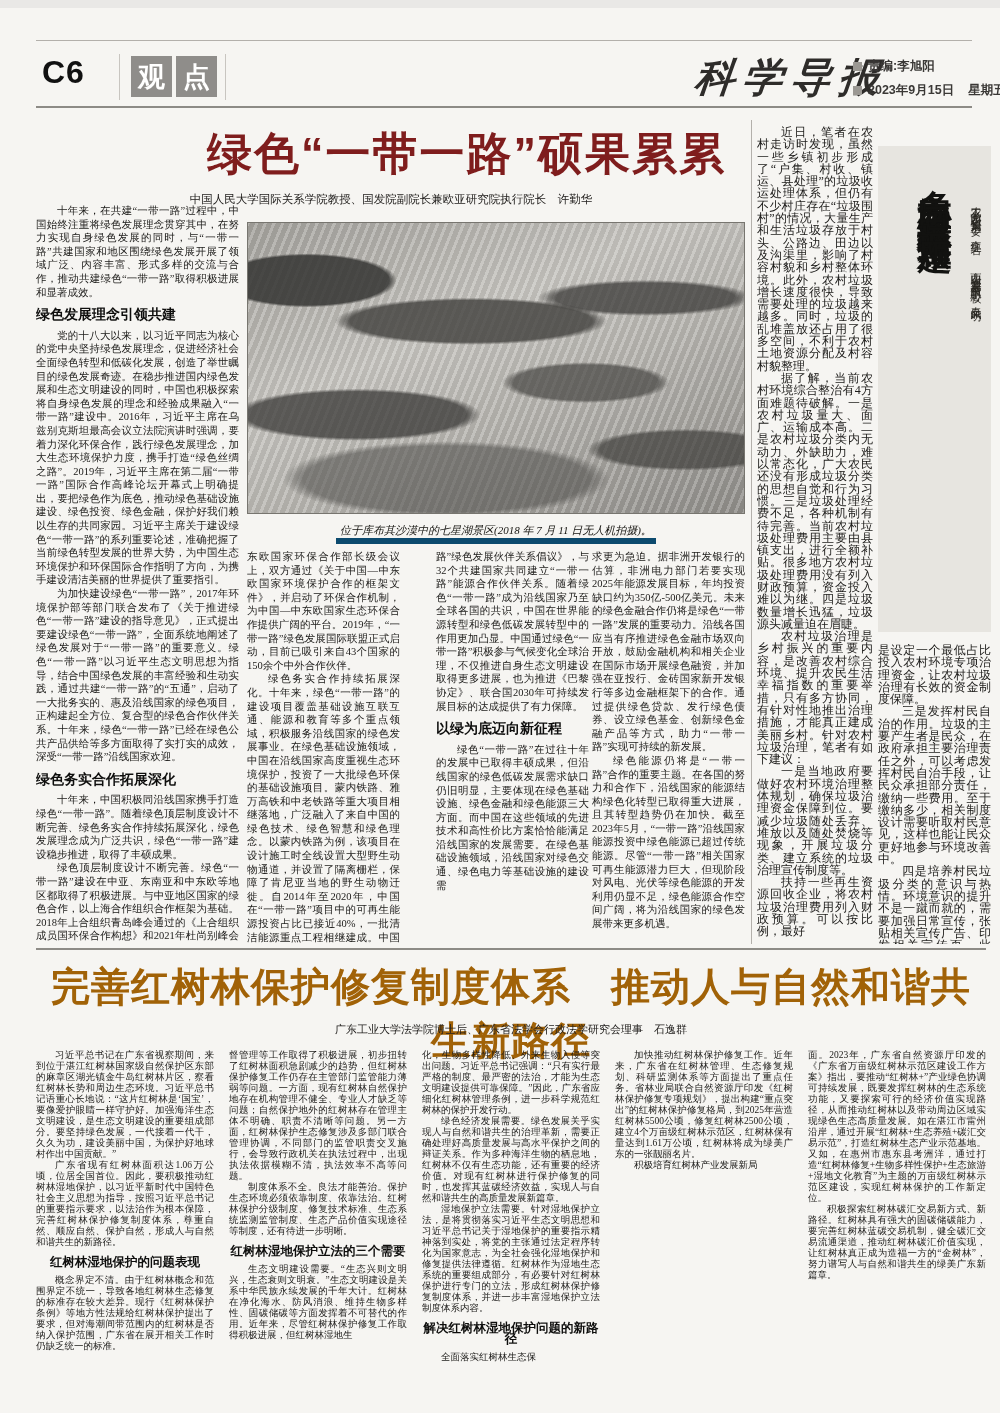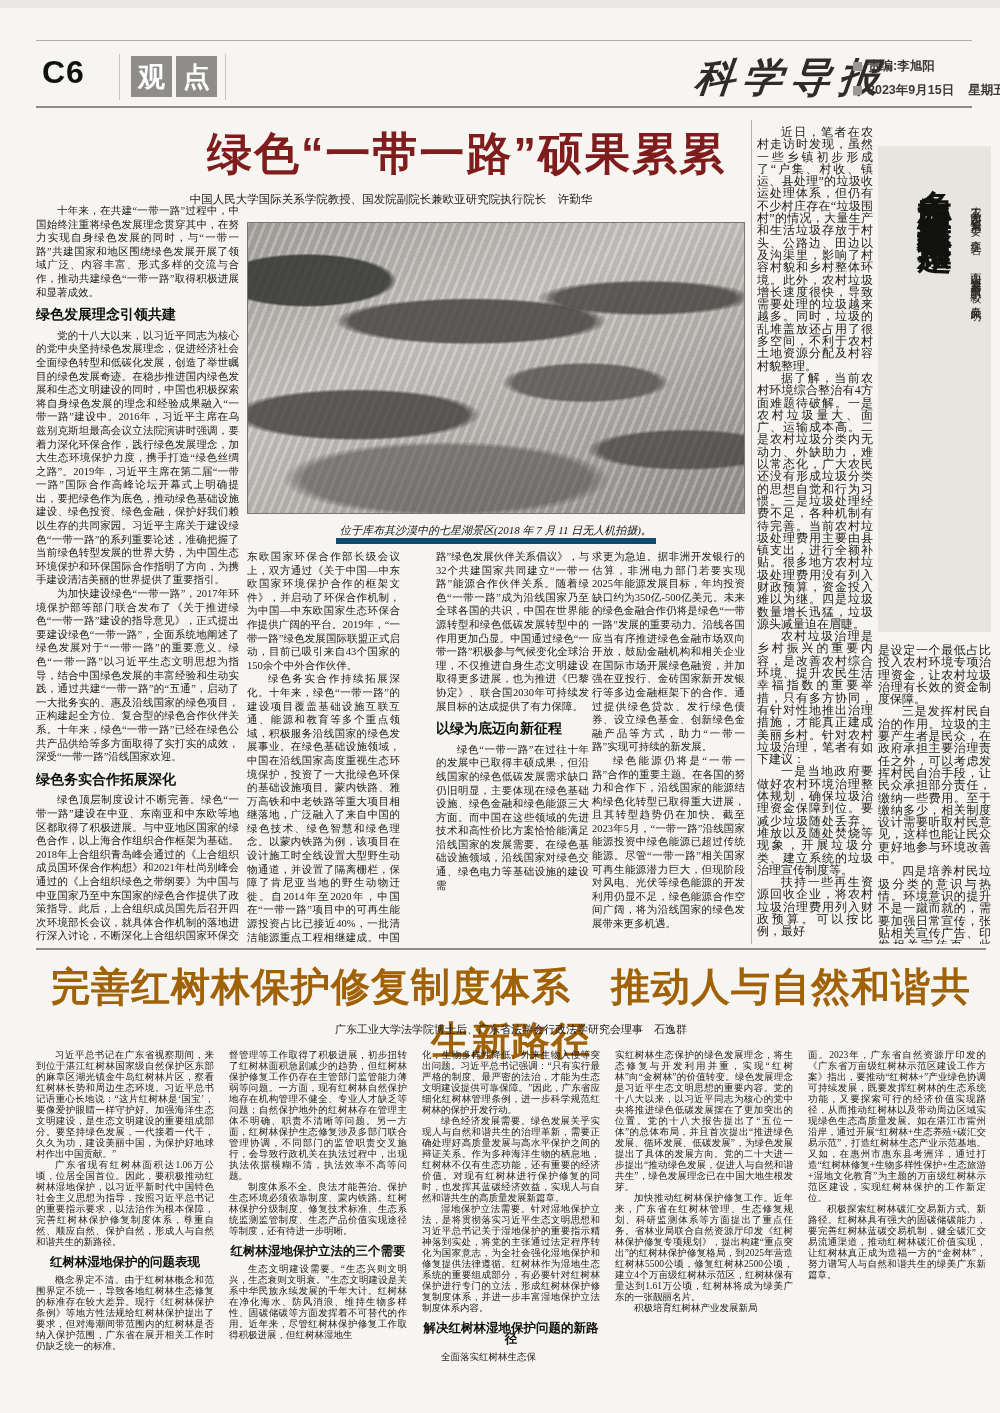--- a/index.html
+++ b/index.html
@@ -114,20 +114,21 @@
 
   <div class="main-art">
     <div class="main-headline">绿色“一带一路”硕果累累</div>
     <div class="main-byline">中国人民大学国际关系学院教授、国发院副院长兼欧亚研究院执行院长　许勤华</div>
     <div class="col c1">
         <p class="para">十年来，在共建“一带一路”过程中，中国始终注重将绿色发展理念贯穿其中，在努力实现自身绿色发展的同时，与“一带一路”共建国家和地区围绕绿色发展开展了领域广泛、内容丰富、形式多样的交流与合作，推动共建绿色“一带一路”取得积极进展和显著成效。</p>
         <h3 class="subhead">绿色发展理念引领共建</h3>
         <p class="para">党的十八大以来，以习近平同志为核心的党中央坚持绿色发展理念，促进经济社会全面绿色转型和低碳化发展，创造了举世瞩目的绿色发展奇迹。在稳步推进国内绿色发展和生态文明建设的同时，中国也积极探索将自身绿色发展的理念和经验成果融入“一带一路”建设中。2016年，习近平主席在乌兹别克斯坦最高会议立法院演讲时强调，要着力深化环保合作，践行绿色发展理念，加大生态环境保护力度，携手打造“绿色丝绸之路”。2019年，习近平主席在第二届“一带一路”国际合作高峰论坛开幕式上明确提出，要把绿色作为底色，推动绿色基础设施建设、绿色投资、绿色金融，保护好我们赖以生存的共同家园。习近平主席关于建设绿色“一带一路”的系列重要论述，准确把握了当前绿色转型发展的世界大势，为中国生态环境保护和环保国际合作指明了方向，为携手建设清洁美丽的世界提供了重要指引。</p>
         <p class="para">为加快建设绿色“一带一路”，2017年环境保护部等部门联合发布了《关于推进绿色“一带一路”建设的指导意见》，正式提出要建设绿色“一带一路”，全面系统地阐述了绿色发展对于“一带一路”的重要意义。绿色“一带一路”以习近平生态文明思想为指导，结合中国绿色发展的丰富经验和生动实践，通过共建“一带一路”的“五通”，启动了一大批务实的、惠及沿线国家的绿色项目，正构建起全方位、复合型的绿色合作伙伴关系。十年来，绿色“一带一路”已经在绿色公共产品供给等多方面取得了实打实的成效，深受“一带一路”沿线国家欢迎。</p>
         <h3 class="subhead">绿色务实合作拓展深化</h3>
+        <p class="para">十年来，中国积极同沿线国家携手打造绿色“一带一路”。随着绿色顶层制度设计不断完善、绿色务实合作持续拓展深化，绿色发展理念成为广泛共识，绿色“一带一路”建设稳步推进，取得了丰硕成果。</p>
         <p class="para">绿色顶层制度设计不断完善。绿色“一带一路”建设在中亚、东南亚和中东欧等地区都取得了积极进展。与中亚地区国家的绿色合作，以上海合作组织合作框架为基础。2018年上合组织青岛峰会通过的《上合组织成员国环保合作构想》和2021年杜尚别峰会通过的《上合组织绿色之带纲要》为中国与中亚国家乃至中东国家的绿色合作提供了政策指导。此后，上合组织成员国先后召开四次环境部长会议，就具体合作机制的落地进行深入讨论，不断深化上合组织国家环保交流合作。2016年，中国与东盟签订了《中国—东盟环境合作战略（2016-2020）》，进一步推进系列高层政策对话，共同分享生态环境保护与绿色发展的理念和实践。2018年，在中国—中</p>
       </div>
     <div class="photo"></div>
     <div class="caption">
       <span>位于库布其沙漠中的七星湖景区(2018 年 7 月 11 日无人机拍摄)。</span>
     </div>
     <div class="col c2">
         <p class="para cont">东欧国家环保合作部长级会议上，双方通过《关于中国—中东欧国家环境保护合作的框架文件》，并启动了环保合作机制，为中国—中东欧国家生态环保合作提供广阔的平台。2019年，“一带一路”绿色发展国际联盟正式启动，目前已吸引来自43个国家的150余个中外合作伙伴。</p>
         <p class="para">绿色务实合作持续拓展深化。十年来，绿色“一带一路”的建设项目覆盖基础设施互联互通、能源和教育等多个重点领域，积极服务沿线国家的绿色发展事业。在绿色基础设施领域，中国在沿线国家高度重视生态环境保护，投资了一大批绿色环保的基础设施项目。蒙内铁路、雅万高铁和中老铁路等重大项目相继落地，广泛融入了来自中国的绿色技术、绿色智慧和绿色理念。以蒙内铁路为例，该项目在设计施工时全线设置大型野生动物通道，并设置了隔离栅栏，保障了肯尼亚当地的野生动物迁徙。自2014年至2020年，中国在“一带一路”项目中的可再生能源投资占比已接近40%，一批清洁能源重点工程相继建成。中国还通过实地培训等方式分享绿色发展经验，为多个共建国家培养了不同层次的绿色人才。</p>
       </div>
@@ -170,33 +171,32 @@
     <div class="bot-byline">广东工业大学法学院博士后、广东省法学会行政法学研究会理事　石逸群</div>
     <div class="bot-cols">
       <div class="bcol">
           <p class="para">习近平总书记在广东省视察期间，来到位于湛江红树林国家级自然保护区东部的麻章区湖光镇金牛岛红树林片区，察看红树林长势和周边生态环境。习近平总书记语重心长地说：“这片红树林是‘国宝’，要像爱护眼睛一样守护好。加强海洋生态文明建设，是生态文明建设的重要组成部分。要坚持绿色发展，一代接着一代干，久久为功，建设美丽中国，为保护好地球村作出中国贡献。”</p>
           <p class="para">广东省现有红树林面积达1.06万公顷，位居全国首位。因此，要积极推动红树林湿地保护，以习近平新时代中国特色社会主义思想为指导，按照习近平总书记的重要指示要求，以法治作为根本保障，完善红树林保护修复制度体系，尊重自然、顺应自然、保护自然，形成人与自然和谐共生的新路径。</p>
           <h3 class="subhead">红树林湿地保护的问题表现</h3>
           <p class="para">概念界定不清。由于红树林概念和范围界定不统一，导致各地红树林生态修复的标准存在较大差异。现行《红树林保护条例》等地方性法规给红树林保护提出了要求，但对海潮间带范围内的红树林是否纳入保护范围，广东省在展开相关工作时仍缺乏统一的标准。</p>
         </div>
       <div class="bcol">
           <p class="para cont">督管理等工作取得了积极进展，初步扭转了红树林面积急剧减少的趋势，但红树林保护修复工作仍存在主管部门监管能力薄弱等问题。一方面，现有红树林自然保护地存在机构管理不健全、专业人才缺乏等问题；自然保护地外的红树林存在管理主体不明确、职责不清晰等问题。另一方面，红树林保护生态修复涉及多部门联合管理协调，不同部门的监管职责交叉施行，会导致行政机关在执法过程中，出现执法依据模糊不清，执法效率不高等问题。</p>
-          <p class="para">制度体系不全。良法才能善治。保护生态环境必须依靠制度、蒙内铁路。红树林保护分级制度、修复技术标准、生态系统监测监管制度、生态产品价值实现途径等制度，还有待进一步明晰。</p>
+          <p class="para">制度体系不全。良法才能善治。保护生态环境必须依靠制度、依靠法治。红树林保护分级制度、修复技术标准、生态系统监测监管制度、生态产品价值实现途径等制度，还有待进一步明晰。</p>
           <h3 class="subhead">红树林湿地保护立法的三个需要</h3>
           <p class="para">生态文明建设需要。“生态兴则文明兴，生态衰则文明衰。”生态文明建设是关系中华民族永续发展的千年大计。红树林在净化海水、防风消浪、维持生物多样性、固碳储碳等方面发挥着不可替代的作用。近年来，尽管红树林保护修复工作取得积极进展，但红树林湿地生</p>
         </div>
       <div class="bcol">
           <p class="para cont">化，生物多样性降低、外来生物入侵等突出问题。习近平总书记强调：“只有实行最严格的制度、最严密的法治，才能为生态文明建设提供可靠保障。”因此，广东省应细化红树林管理条例，进一步科学规范红树林的保护开发行动。</p>
           <p class="para">绿色经济发展需要。绿色发展关乎实现人与自然和谐共生的治理革新，需要正确处理好高质量发展与高水平保护之间的辩证关系。作为多种海洋生物的栖息地，红树林不仅有生态功能，还有重要的经济价值。对现有红树林进行保护修复的同时，也发挥其蓝碳经济效益，实现人与自然和谐共生的高质量发展新篇章。</p>
           <p class="para">湿地保护立法需要。针对湿地保护立法，是将贯彻落实习近平生态文明思想和习近平总书记关于湿地保护的重要指示精神落到实处，将党的主张通过法定程序转化为国家意志，为全社会强化湿地保护和修复提供法律遵循。红树林作为湿地生态系统的重要组成部分，有必要针对红树林保护进行专门的立法，形成红树林保护修复制度体系，并进一步丰富湿地保护立法制度体系内容。</p>
           <h3 class="subhead">解决红树林湿地保护问题的新路径</h3>
           <p class="para">全面落实红树林生态保</p>
         </div>
       <div class="bcol">
-          <p class="para cont">实红树林生态保护的绿色发展理念，将生态修复与开发利用并重，实现“红树林”向“金树林”的价值转变。绿色发展理念是习近平生态文明思想的重要内容。党的十八大以来，以习近平同志为核心的党中央将推进绿色低碳发展摆在了更加突出的位置。党的十八大报告提出了“五位一体”的总体布局，并且首次提出“推进绿色发展、循环发展、低碳发展”，为绿色发展提出了具体的发展方向。党的二十大进一步提出“推动绿色发展，促进人与自然和谐共生”，绿色发展理念已在中国大地生根发芽。</p>
           <p class="para">加快推动红树林保护修复工作。近年来，广东省在红树林管理、生态修复规划、科研监测体系等方面提出了重点任务。省林业局联合自然资源厅印发《红树林保护修复专项规划》，提出构建“重点突出”的红树林保护修复格局，到2025年营造红树林5500公顷，修复红树林2500公顷，建立4个万亩级红树林示范区，红树林保有量达到1.61万公顷，红树林将成为绿美广东的一张靓丽名片。</p>
           <p class="para">积极培育红树林产业发展新局</p>
         </div>
       <div class="bcol">
           <p class="para cont">面。2023年，广东省自然资源厅印发的《广东省万亩级红树林示范区建设工作方案》指出，要推动“红树林+”产业绿色协调可持续发展，既要发挥红树林的生态系统功能，又要探索可行的经济价值实现路径，从而推动红树林以及带动周边区域实现绿色生态高质量发展。如在湛江市雷州沿岸，通过开展“红树林+生态养殖+碳汇交易示范”，打造红树林生态产业示范基地。又如，在惠州市惠东县考洲洋，通过打造“红树林修复+生物多样性保护+生态旅游+湿地文化教育”为主题的万亩级红树林示范区建设，实现红树林保护的工作新定位。</p>
           <p class="para">积极探索红树林碳汇交易新方式、新路径。红树林具有强大的固碳储碳能力，要完善红树林蓝碳交易机制，健全碳汇交易流通渠道，推动红树林碳汇价值实现，让红树林真正成为造福一方的“金树林”，努力谱写人与自然和谐共生的绿美广东新篇章。</p>
         </div>
     </div>
   </div>
 

